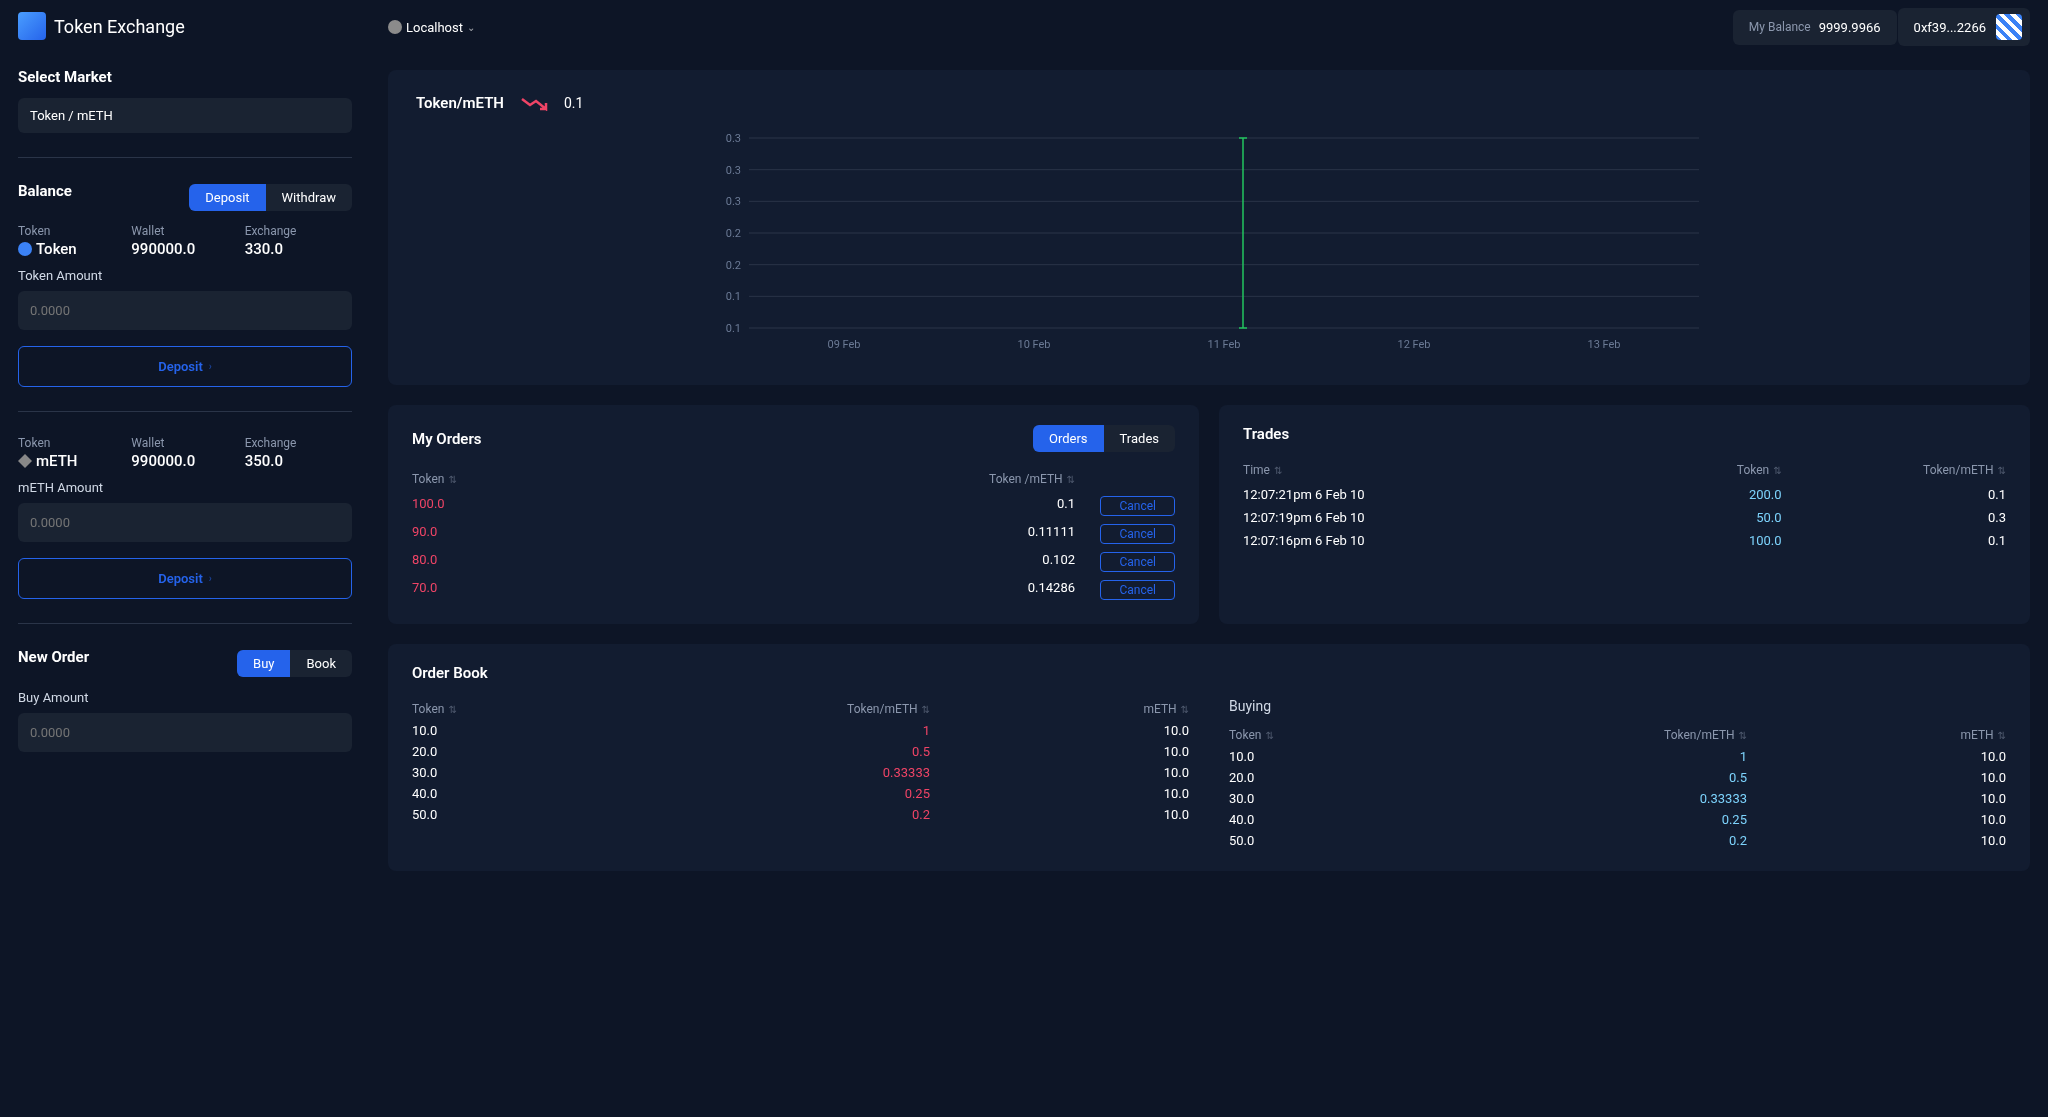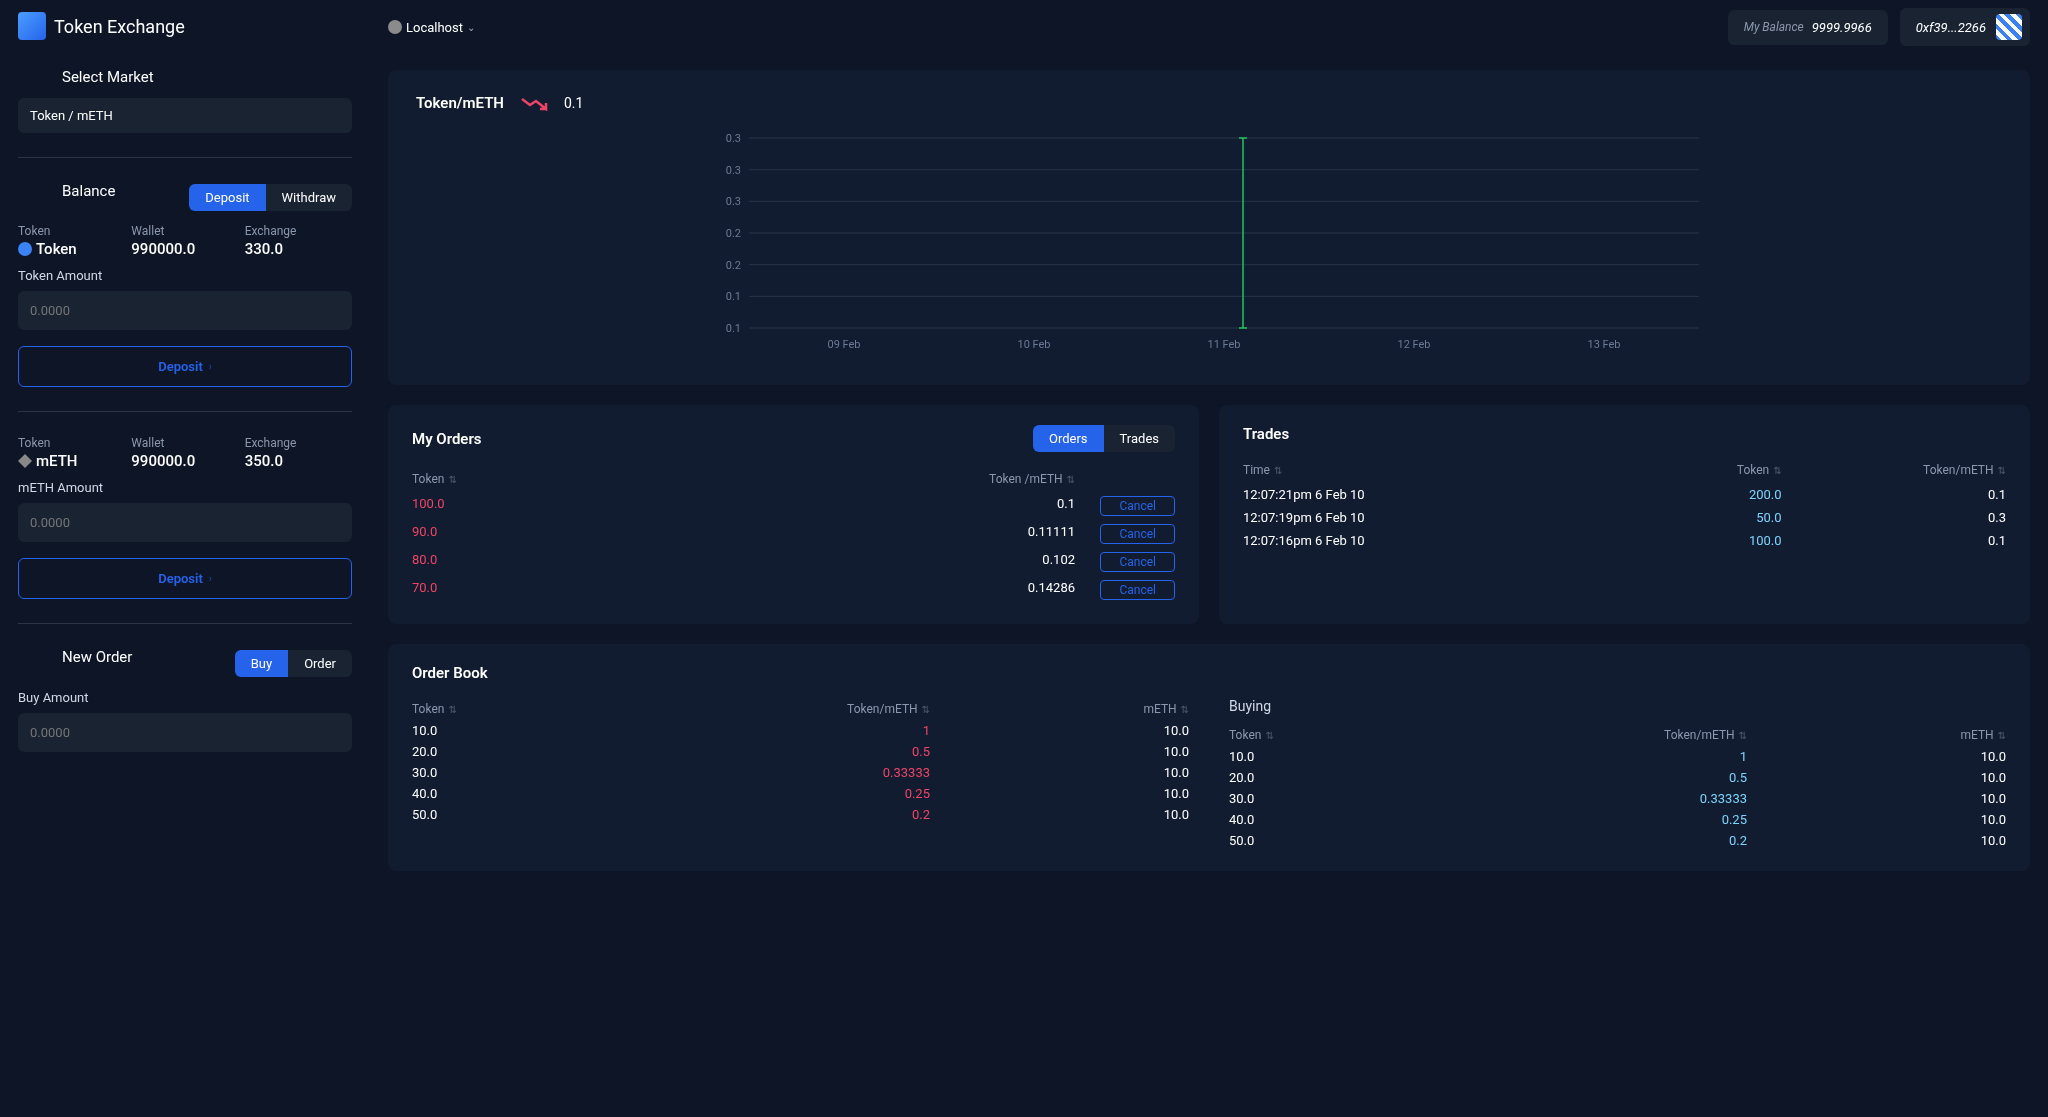--- a/index.html
+++ b/index.html
@@ -2,39 +2,39 @@
 <html><head>
 <meta charset="utf-8">
 <style>
 * { margin: 0; padding: 0; box-sizing: border-box; font-family: -apple-system, BlinkMacSystemFont, 'Segoe UI', Roboto, sans-serif; }
 body { background: #0d1526; color: #fff; font-size: 14px; overflow: hidden; }
 .app { display: flex; height: 100vh; }
 .sidebar { width: 370px; background: #0d1526; padding: 12px 18px; overflow-y: auto; }
 .logo-row { display: flex; align-items: center; gap: 8px; margin-bottom: 28px; }
 .logo-icon { width: 28px; height: 28px; background: linear-gradient(135deg, #4a9eff, #2563eb); border-radius: 4px; }
 .logo-text { font-size: 18px; font-weight: 400; }
-.section-title { font-size: 15px; font-weight: 400; margin-bottom: 12px; margin-left: 44px; }
+.section-title { font-size: 15px; font-weight: 700; margin-bottom: 12px; }
 .section-head { display: flex; justify-content: space-between; align-items: center; margin-bottom: 12px; }
 .market-select { background: #1a2332; border-radius: 6px; padding: 10px 12px; font-size: 13px; margin-bottom: 24px; }
 .divider { border-top: 1px solid #2a3448; margin: 24px 0; }
 .seg { display: flex; background: #1a2332; border-radius: 6px; overflow: hidden; }
 .seg-btn { padding: 6px 16px; font-size: 13px; cursor: pointer; background: transparent; border: none; color: #fff; }
 .seg-btn.active { background: #2563eb; }
 .bal-grid { display: grid; grid-template-columns: 1fr 1fr 1fr; gap: 6px; margin-bottom: 10px; }
 .bal-label { font-size: 12px; color: #8b97ad; margin-bottom: 2px; }
 .bal-val { font-size: 15px; font-weight: 500; display: flex; align-items: center; gap: 4px; }
 .token-sym { width: 14px; height: 14px; display: inline-block; }
 .amount-label { font-size: 13px; color: #d1d9e6; margin-bottom: 8px; }
 .input-box { width: 100%; background: #1a2332; border: none; border-radius: 6px; padding: 12px; color: #8b97ad; font-size: 13px; margin-bottom: 16px; }
 .deposit-btn { width: 100%; background: transparent; border: 1px solid #2563eb; color: #2563eb; padding: 12px; border-radius: 6px; font-size: 13px; font-weight: 600; cursor: pointer; display: flex; justify-content: center; align-items: center; gap: 6px; }
 .main { flex: 1; padding: 8px 18px; overflow-y: auto; }
 .topbar { display: flex; justify-content: space-between; align-items: center; margin-bottom: 24px; }
 .net-select { display: flex; align-items: center; gap: 4px; font-size: 13px; color: #fff; }
 .net-dot { width: 14px; height: 14px; background: #8b8b8b; border-radius: 50%; display: inline-block; }
-.topbar-right { display: flex; gap: 12px; align-items: center; font-style: italic; }
+.topbar-right { display: flex; gap: 1px; align-items: center; }
 .balance-pill { background: #1a2332; padding: 10px 16px; border-radius: 6px; display: flex; align-items: center; gap: 8px; font-size: 13px; }
 .balance-pill .lbl { color: #8b97ad; font-size: 12px; }
 .wallet-pill { background: #1a2332; padding: 6px 8px 6px 16px; border-radius: 6px; display: flex; align-items: center; gap: 10px; font-size: 13px; }
 .ident { width: 26px; height: 26px; background: repeating-linear-gradient(45deg,#3b82f6 0 4px,#fff 4px 8px); border-radius: 4px; }
 .chart-panel { background: #121c30; border-radius: 8px; padding: 24px 28px; margin-bottom: 20px; }
 .chart-head { display: flex; align-items: center; gap: 16px; margin-bottom: 16px; }
 .chart-title { font-size: 15px; font-weight: 600; }
 .trend-icon { color: #ef4466; }
 .chart-svg { width: 100%; height: 230px; }
 .chart-svg text { fill: #6b7a95; font-size: 11px; }
@@ -133,21 +133,21 @@
         <span>Deposit</span>
         <span class="chev">›</span>
       </button>
 
     <div class="divider"></div>
 
     <div class="section-head">
       <div class="section-title">New Order</div>
       <div class="seg">
         <button class="seg-btn active">Buy</button>
-        <button class="seg-btn">Order</button>
+        <button class="seg-btn">Book</button>
       </div>
     </div>
     <div class="amount-label">Buy Amount</div>
     <input class="input-box" placeholder="0.0000" style="">
   </aside>
 
   <main class="main">
     <div class="topbar">
       <div class="net-select">
         <span class="net-dot"></span>

